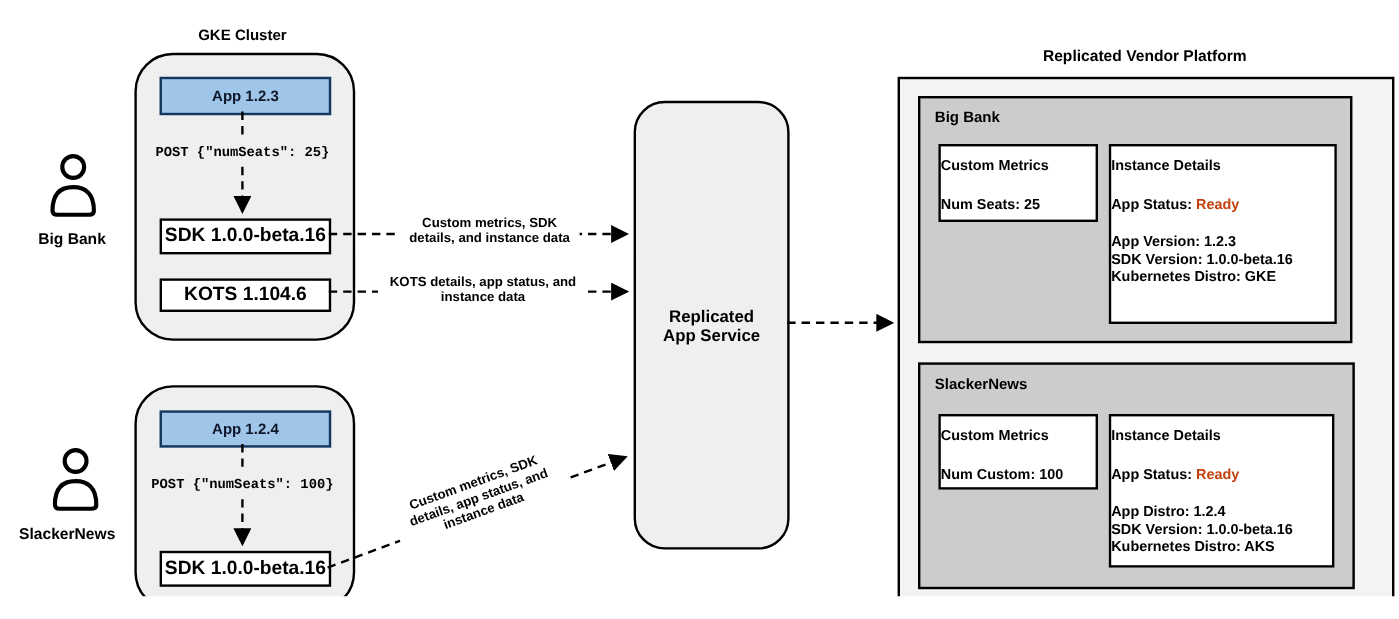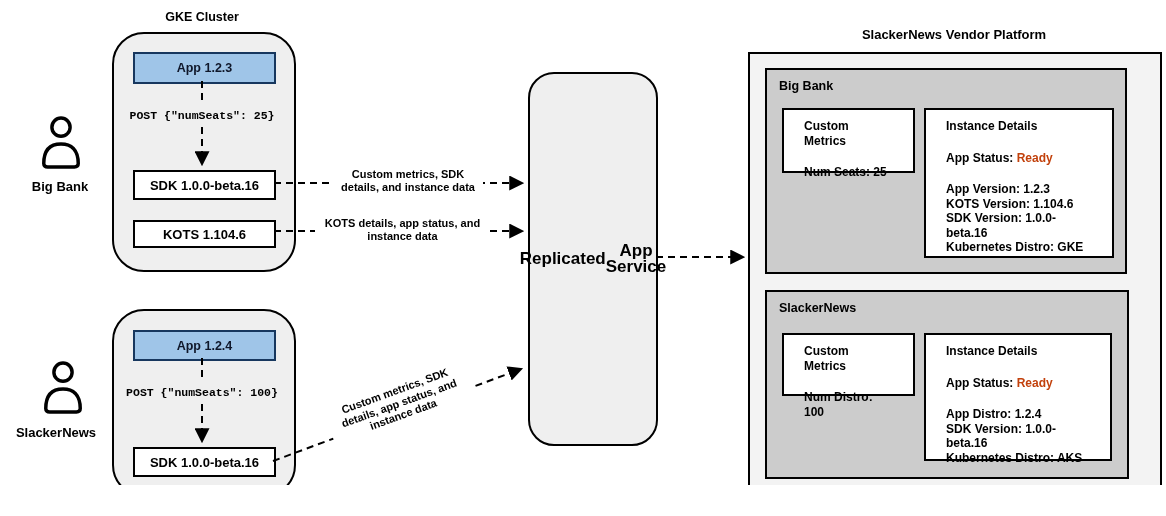--- a/index.html
+++ b/index.html
@@ -1,58 +1,58 @@
 <!DOCTYPE html>
 <html><head>
 <meta charset="utf-8">
 <style>
   html,body{margin:0;padding:0;background:#fff;}
   .stage{
     position:relative;width:1166px;height:485px;background:#fff;
-    font-family:"Liberation Sans",sans-serif;font-weight:700;color:#000;overflow:hidden;
+    font-family:"Liberation Sans",sans-serif;font-weight:700;color:#000;overflow:hidden;margin-top:12px;
   }
   .abs{position:absolute;}
   .ctitle{font-size:12.5px;text-align:center;}
   
   .cluster{
     background:#efefef;border:2.5px solid #000;border-radius:32px;z-index:1;
   }
   .service{
     background:#efefef;border:2.5px solid #000;border-radius:26px;z-index:1;
-    display:flex;align-items:center;justify-content:center;
-    font-size:17px;line-height:16px;text-align:center;
+    display:flex;flex-direction:column;align-items:center;justify-content:center;
+    font-size:14px;line-height:16px;text-align:center;
   }
   
   .appbox{
     background:#9fc5e8;border:2px solid #17375e;color:#0f172a;
     font-size:12.5px;text-align:center;z-index:2;
     display:flex;align-items:center;justify-content:center;
   }
   
   .wbox{
     background:#fff;border:2px solid #000;z-index:2;
     display:flex;align-items:center;justify-content:center;
-    font-size:13px;text-align:center;
+    font-size:16px;text-align:center;
   }
   .post{
     font-family:"Liberation Mono",monospace;font-size:11.5px;font-weight:700;
     text-align:center;z-index:2;white-space:nowrap;
   }
   .actor-label{font-size:13px;text-align:center;z-index:2;}
   
   .platform{
     background:#f3f3f3;border:2px solid #000;z-index:1;
   }
   .panel{
     background:#ccc;border:2px solid #000;z-index:2;
   }
   .panel-name{position:absolute;left:12px;top:9px;font-size:12.5px;}
   .infobox{
     position:absolute;background:#fff;border:2px solid #000;
-    font-size:12px;line-height:14.5px;padding:9px 20px;box-sizing:border-box;
+    font-size:12px;line-height:14.5px;padding:9px 0;box-sizing:border-box;
   }
   .infobox .gap{height:17px;}
   .ready{color:#c2410c;}
   
   .alabel{
     font-size:11px;line-height:12.5px;text-align:center;background:#fff;
     z-index:10;
   }
   .alabel.rot{transform:rotate(-20deg);}
   svg.wires{position:absolute;left:0;top:0;z-index:5;}
@@ -105,48 +105,47 @@
     <line x1="274" y1="183" x2="522" y2="183" stroke="#000" stroke-width="2" stroke-dasharray="7 5" marker-end="url(#ah)"></line>
     <line x1="274" y1="231" x2="522" y2="231" stroke="#000" stroke-width="2" stroke-dasharray="7 5" marker-end="url(#ah)"></line>
     <line x1="273" y1="461" x2="521" y2="369" stroke="#000" stroke-width="2" stroke-dasharray="7 5" marker-end="url(#ah)"></line>
     <line x1="656" y1="257" x2="743" y2="257" stroke="#000" stroke-width="2" stroke-dasharray="7 5" marker-end="url(#ah)"></line>
   </svg>
 
   <div class="abs alabel" style="left:315px;top:217px;width:175px;">KOTS details, app status, and instance data</div>
   <div class="abs alabel" style="left:333px;top:168px;width:150px;">Custom metrics, SDK details, and instance data</div>
   <div class="abs alabel rot" style="left:325px;top:384px;width:148px;">Custom metrics, SDK details, app status, and instance data</div>
 
-  <div class="abs ctitle" style="left:748px;top:27px;width:412px;font-size:13px;">SlackerNews Vendor Platform</div>
+  <div class="abs ctitle" style="left:748px;top:27px;width:412px;font-size:13px;">Replicated Vendor Platform</div>
   <div class="abs platform" style="left:748px;top:52px;width:410px;height:439px;"></div>
 
   <div class="abs panel" style="left:765px;top:68px;width:358px;height:202px;">
     <div class="panel-name">Big Bank</div>
     <div class="infobox" style="left:15px;top:38px;width:133px;height:65px;">
       <div>Custom Metrics</div>
       <div class="gap"></div>
       <div>Num Seats: 25</div>
     </div>
     <div class="infobox" style="left:157px;top:38px;width:190px;height:150px;">
       <div>Instance Details</div>
       <div class="gap"></div>
       <div><span>App Status:</span> <span class="ready">Ready</span></div>
       <div class="gap"></div>
       <div>App Version: 1.2.3</div>
-      <div>KOTS Version: 1.104.6</div>
       <div>SDK Version: 1.0.0-beta.16</div>
       <div>Kubernetes Distro: GKE</div>
     </div>
   </div>
 
   <div class="abs panel" style="left:765px;top:290px;width:360px;height:185px;">
     <div class="panel-name">SlackerNews</div>
     <div class="infobox" style="left:15px;top:41px;width:133px;height:63px;">
       <div>Custom Metrics</div>
       <div class="gap"></div>
-      <div>Num Distro: 100</div>
+      <div>Num Custom: 100</div>
     </div>
     <div class="infobox" style="left:157px;top:41px;width:188px;height:128px;">
       <div>Instance Details</div>
       <div class="gap"></div>
       <div><span>App Status:</span> <span class="ready">Ready</span></div>
       <div class="gap"></div>
       <div>App Distro: 1.2.4</div>
       <div>SDK Version: 1.0.0-beta.16</div>
       <div>Kubernetes Distro: AKS</div>
     </div>

